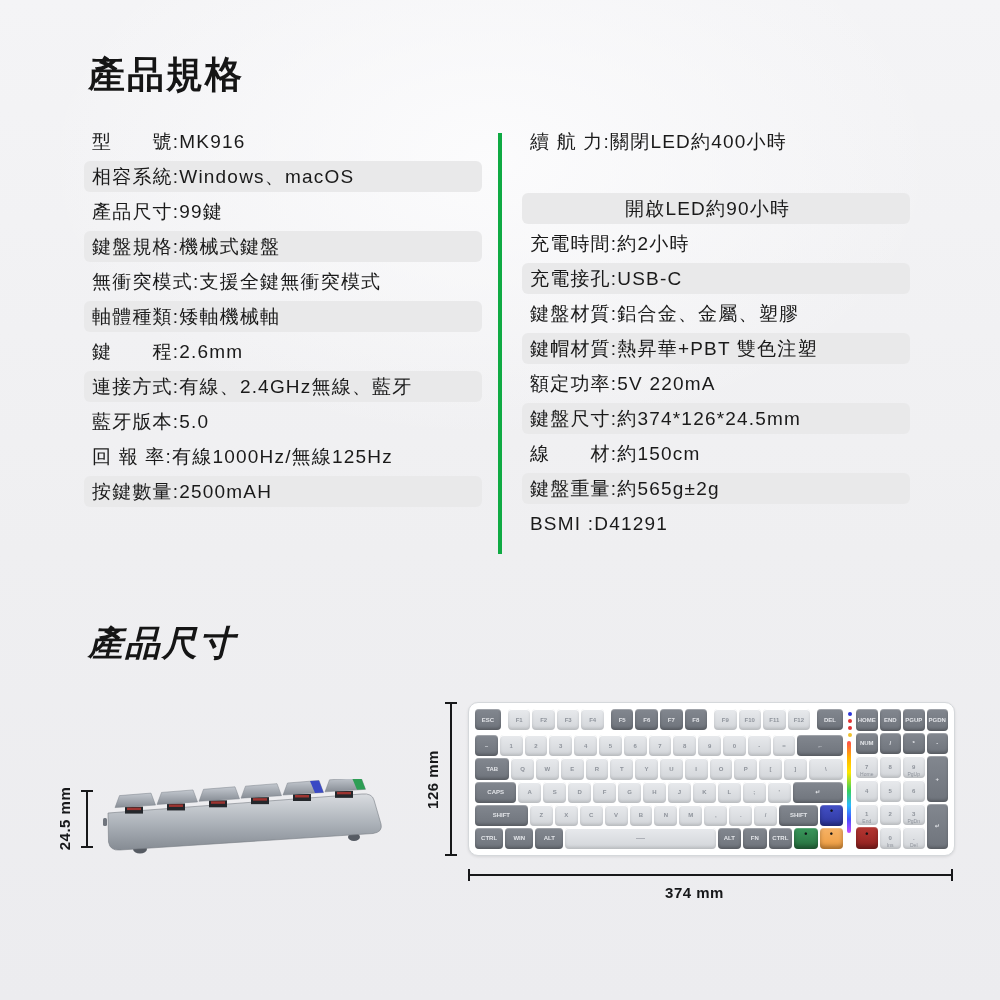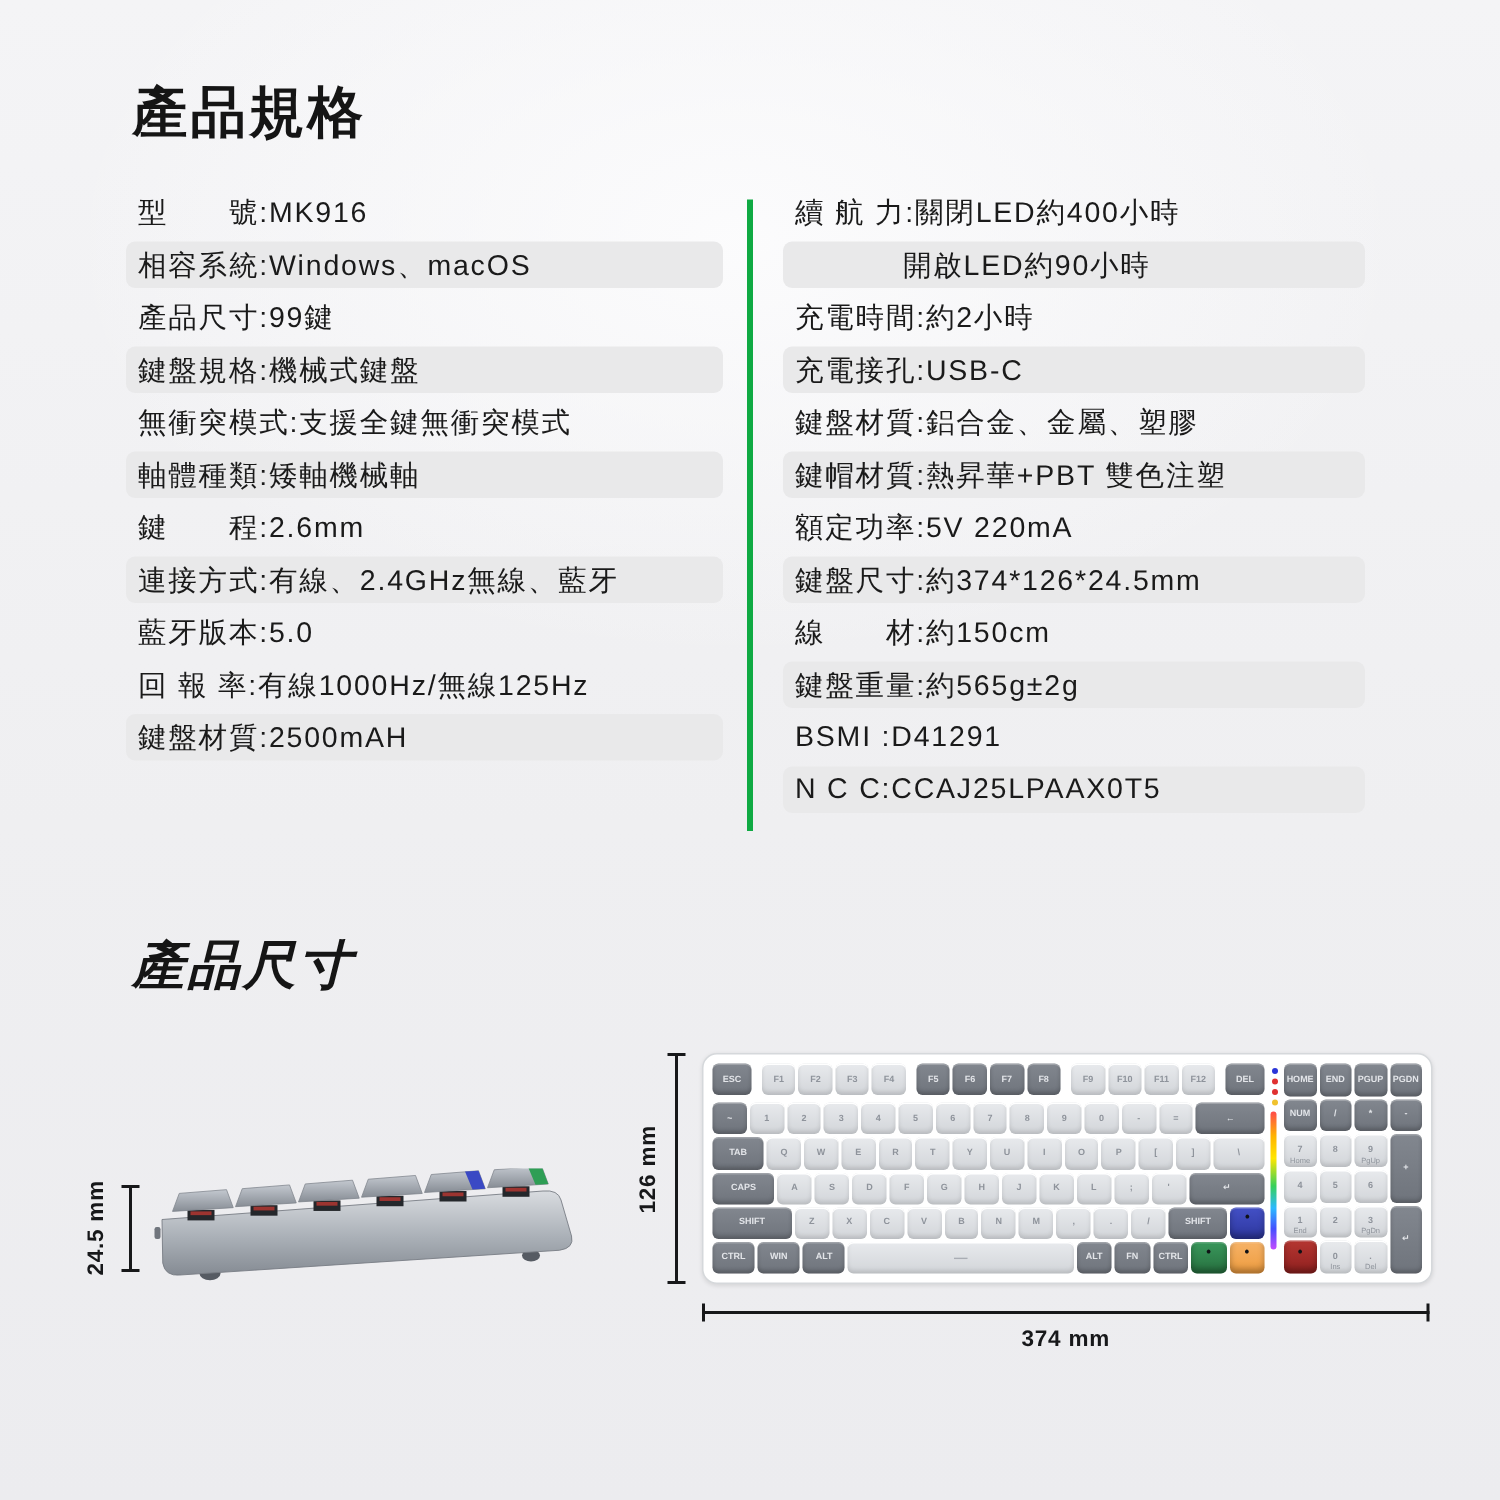--- a/index.html
+++ b/index.html
@@ -10,21 +10,21 @@
         background:radial-gradient(closest-side,rgba(252,252,253,.95),rgba(252,252,253,0));}
   .title{position:absolute;margin:0;font-weight:700;color:#151515;letter-spacing:2px;}
   .spec-title{left:88px;top:50px;font-size:37px;}
   .dims-title{left:88px;top:620px;font-size:35px;font-style:italic;}
   .spec-col{position:absolute;display:flex;flex-direction:column;gap:4px;}
   .spec-col.left{left:84px;top:126px;width:398px;}
   .spec-col.right{left:522px;top:126px;width:388px;}
   .spec-row{height:31px;display:flex;align-items:center;padding:0 8px;border-radius:6px;
             white-space:nowrap;font-size:19px;font-weight:400;letter-spacing:1.2px;color:#1a1a1a;}
   .spec-row.striped{background:#e9e9ea;}
-  .spec-row.indent{padding-left:80px;}
+  .spec-row.indent{padding-left:103px;margin-top:32px;}
   .divider{position:absolute;left:498px;top:133px;width:4px;height:421px;background:#0faa43;}
 
   .dim{position:absolute;background:#17181a;}
   .dim-v{width:2px;}
   .dim-v::before,.dim-v::after{content:"";position:absolute;left:-5px;width:12px;height:2px;background:#17181a;}
   .dim-v::before{top:0;}.dim-v::after{bottom:0;}
   .dim-h{height:2px;}
   .dim-h::before,.dim-h::after{content:"";position:absolute;top:-5px;width:2px;height:12px;background:#17181a;}
   .dim-h::before{left:0;}.dim-h::after{right:0;}
   .dim-label{position:absolute;font-weight:700;font-size:15px;color:#17181a;letter-spacing:.5px;}
@@ -70,36 +70,35 @@
       <div class="spec-row">型　　號:MK916</div>
       <div class="spec-row striped">相容系統:Windows、macOS</div>
       <div class="spec-row">產品尺寸:99鍵</div>
       <div class="spec-row striped">鍵盤規格:機械式鍵盤</div>
       <div class="spec-row">無衝突模式:支援全鍵無衝突模式</div>
       <div class="spec-row striped">軸體種類:矮軸機械軸</div>
       <div class="spec-row">鍵　　程:2.6mm</div>
       <div class="spec-row striped">連接方式:有線、2.4GHz無線、藍牙</div>
       <div class="spec-row">藍牙版本:5.0</div>
       <div class="spec-row">回 報 率:有線1000Hz/無線125Hz</div>
-      <div class="spec-row striped">鍵盤材質:2500mAH</div>
+      <div class="spec-row striped">按鍵數量:2500mAH</div>
     </div>
   <div class="divider"></div>
   <div class="spec-col right" id="specRight">
       <div class="spec-row">續 航 力:關閉LED約400小時</div>
       <div class="spec-row striped indent">開啟LED約90小時</div>
       <div class="spec-row">充電時間:約2小時</div>
       <div class="spec-row striped">充電接孔:USB-C</div>
       <div class="spec-row">鍵盤材質:鋁合金、金屬、塑膠</div>
       <div class="spec-row striped">鍵帽材質:熱昇華+PBT 雙色注塑</div>
       <div class="spec-row">額定功率:5V 220mA</div>
       <div class="spec-row striped">鍵盤尺寸:約374*126*24.5mm</div>
       <div class="spec-row">線　　材:約150cm</div>
       <div class="spec-row striped">鍵盤重量:約565g±2g</div>
       <div class="spec-row">BSMI :D41291</div>
-      <div class="spec-row striped">N C C:CCAJ25LPAAX0T5</div>
     </div>
 
   <h1 class="title dims-title">產品尺寸</h1>
 
   <div class="dim dim-v" style="left:86px;top:790px;height:58px;"></div>
   <div class="dim-label rot" style="left:24px;top:810px;width:80px;">24.5 mm</div>
 
   <svg class="side-view" viewBox="0 0 292 78">
     <defs>
       <linearGradient id="bodyG" x1="0" y1="0" x2="0" y2="1">
@@ -468,14 +467,14 @@
           <span class="ks">Ins</span>
         </div>
         <div class="key l" style="flex-grow: 1; grid-area: 6 / 3;">
           <span class="kl">.</span>
           <span class="ks">Del</span>
         </div>
       </div>
   </div>
 
   <div class="dim dim-h" style="left:468px;top:874px;width:485px;"></div>
-  <div class="dim-label" style="left:468px;top:884px;width:485px;text-align:center;">374 mm</div>
+  <div class="dim-label" style="left:452px;top:884px;width:485px;text-align:center;">374 mm</div>
 </div>
 
 </body></html>

